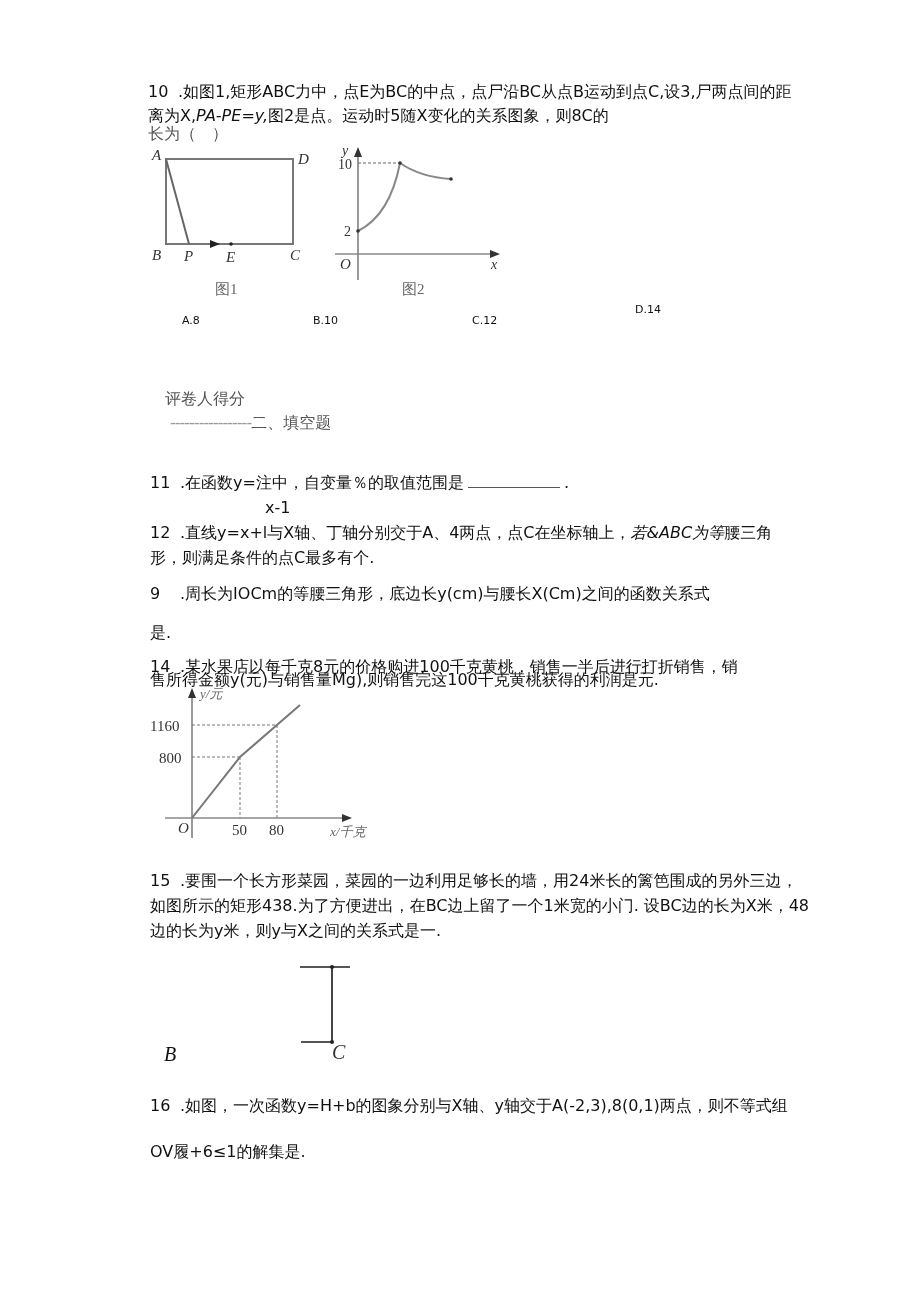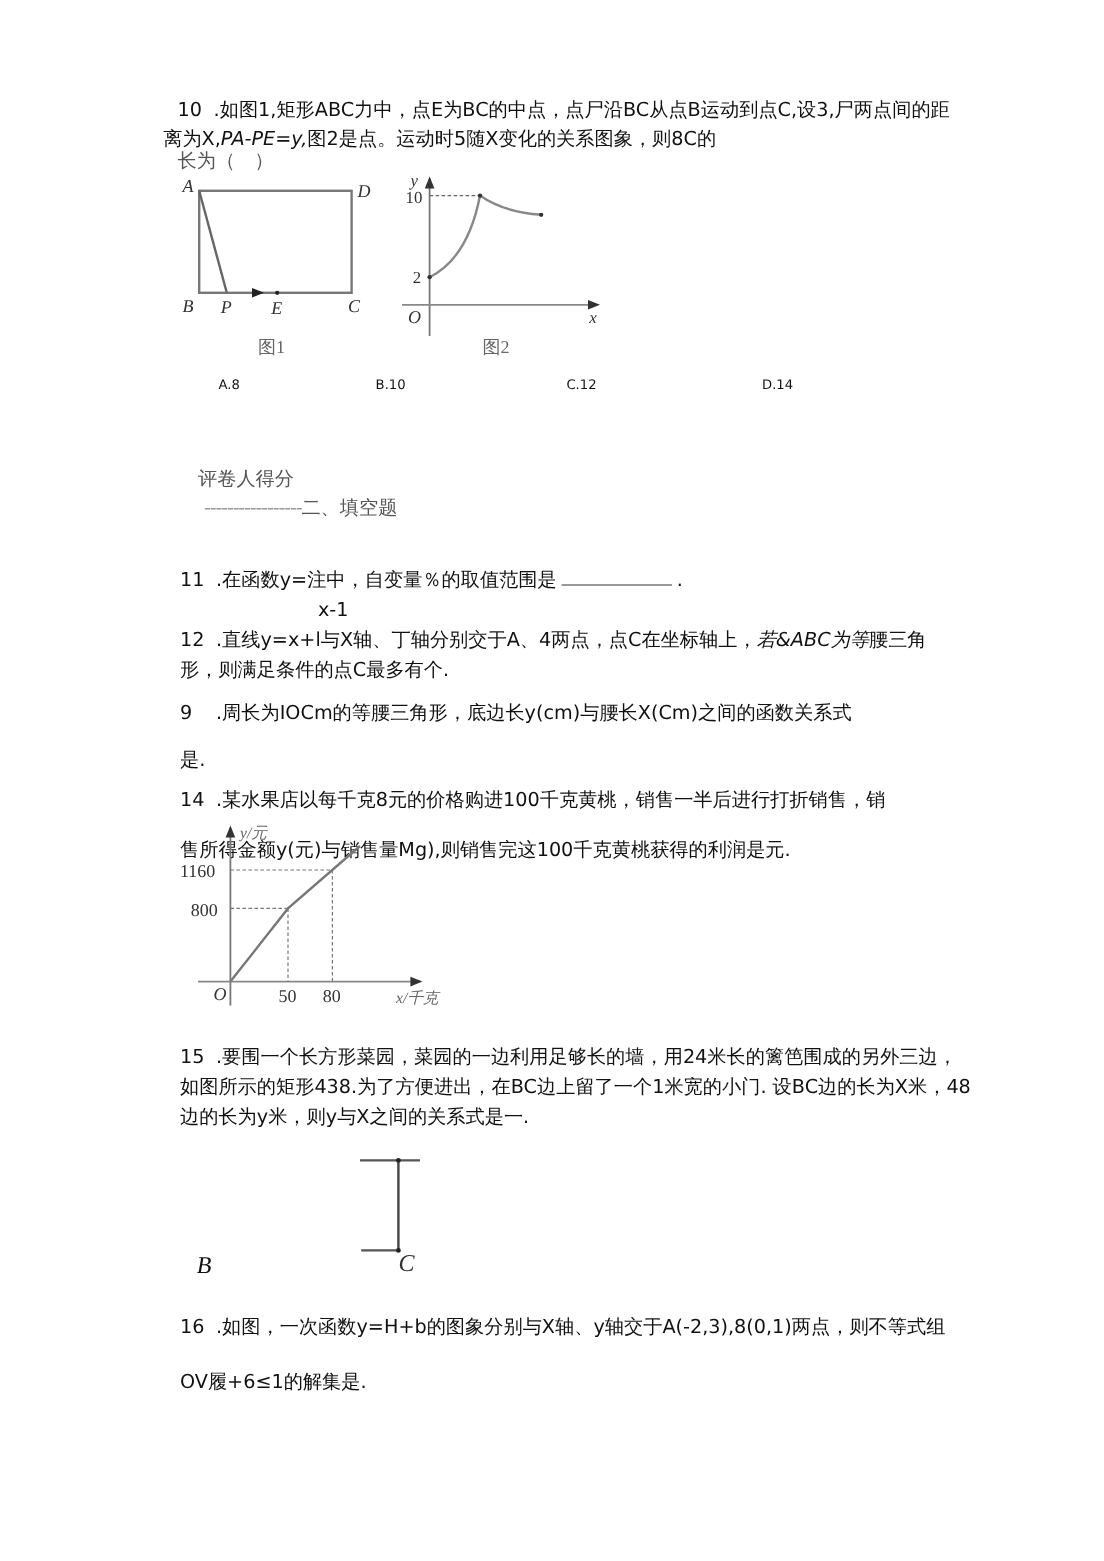--- a/index.html
+++ b/index.html
@@ -13,21 +13,21 @@
   svg { position:absolute; overflow:visible; }
   svg text { font-family:"Liberation Serif", "DejaVu Serif", serif; }
   .blank { display:inline-block; width:92px; border-bottom:1px solid #555; height:14px; vertical-align:baseline; margin:0 4px; }
 </style>
 </head>
 <body>
 
 <div class="line" style="left:148px; top:72px;">
   <span class="qnum">10</span><span>.如图1,矩形ABC力中，点E为BC的中点，点尸沿BC从点B运动到点C,设3,尸两点间的距</span>
 </div>
-<div class="line" style="left:136px; top:96px;">
+<div class="line" style="left:148px; top:96px;">
   <span>离为X,</span><span class="it">PA-PE=y,</span><span>图2是点。运动时5随X变化的关系图象，则8C的</span>
 </div>
 <div class="line gray" style="left:148px; top:114px;">长为（　）</div>
 
 <svg style="left:148px; top:145px;" width="170" height="155">
   <rect x="18" y="14" width="127" height="85" fill="none" stroke="#777" stroke-width="2"></rect>
   <line x1="18" y1="14" x2="41" y2="99" stroke="#666" stroke-width="2"></line>
   <polygon points="62,95 72,99 62,103" fill="#222"></polygon>
   <circle cx="83" cy="99" r="1.8" fill="#222"></circle>
   <text x="4" y="15" font-size="15" font-style="italic" fill="#333">A</text>
@@ -54,21 +54,21 @@
   <text x="8" y="24" font-size="14" fill="#333">10</text>
   <text x="14" y="91" font-size="14" fill="#333">2</text>
   <text x="10" y="124" font-size="15" font-style="italic" fill="#333">O</text>
   <text x="161" y="124" font-size="14" font-style="italic" fill="#333">x</text>
   <text x="72" y="149" font-size="15" fill="#666">图2</text>
 </svg>
 
 <div class="opt" style="left:182px; top:311px;">A.8</div>
 <div class="opt" style="left:313px; top:311px;">B.10</div>
 <div class="opt" style="left:472px; top:311px;">C.12</div>
-<div class="opt" style="left:635px; top:311px;">D.14</div>
+<div class="opt" style="left:635px; top:300px;">D.14</div>
 
 <div class="line gray" style="left:165px; top:379px;">评卷人得分</div>
 <div class="line gray" style="left:170px; top:403px;">
   <span style="color:#999; letter-spacing:-1px;">-----------------</span><span>二、填空题</span>
 </div>
 
 <div class="line" style="left:150px; top:463px;">
   <span class="qnum">11</span><span>.在函数y=注中，自变量％的取值范围是</span><span class="blank"></span><span>.</span>
 </div>
 <div class="line" style="left:265px; top:488px;">x-1</div>
@@ -79,21 +79,21 @@
 <div class="line" style="left:150px; top:538px;">形，则满足条件的点C最多有个.</div>
 
 <div class="line" style="left:150px; top:574px;">
   <span class="qnum">9</span><span>.周长为IOCm的等腰三角形，底边长y(cm)与腰长X(Cm)之间的函数关系式</span>
 </div>
 <div class="line" style="left:150px; top:613px;">是.</div>
 
 <div class="line" style="left:150px; top:647px;">
   <span class="qnum">14</span><span>.某水果店以每千克8元的价格购进100千克黄桃，销售一半后进行打折销售，销</span>
 </div>
-<div class="line" style="left:150px; top:688px;text-align:right;">售所得金额y(元)与销售量Mg),则销售完这100千克黄桃获得的利润是元.</div>
+<div class="line" style="left:150px; top:660px;text-align:right;">售所得金额y(元)与销售量Mg),则销售完这100千克黄桃获得的利润是元.</div>
 
 <svg style="left:145px; top:688px;" width="240" height="160">
   <line x1="47" y1="150" x2="47" y2="2" stroke="#777" stroke-width="1.5"></line>
   <polygon points="43,10 47,0 51,10" fill="#333"></polygon>
   <line x1="20" y1="130" x2="205" y2="130" stroke="#888" stroke-width="1.5"></line>
   <polygon points="197,126 207,130 197,134" fill="#333"></polygon>
   <line x1="47" y1="37" x2="132" y2="37" stroke="#777" stroke-width="1" stroke-dasharray="3,2"></line>
   <line x1="47" y1="69" x2="95" y2="69" stroke="#777" stroke-width="1" stroke-dasharray="3,2"></line>
   <line x1="95" y1="69" x2="95" y2="130" stroke="#777" stroke-width="1" stroke-dasharray="3,2"></line>
   <line x1="132" y1="37" x2="132" y2="130" stroke="#777" stroke-width="1" stroke-dasharray="3,2"></line>

